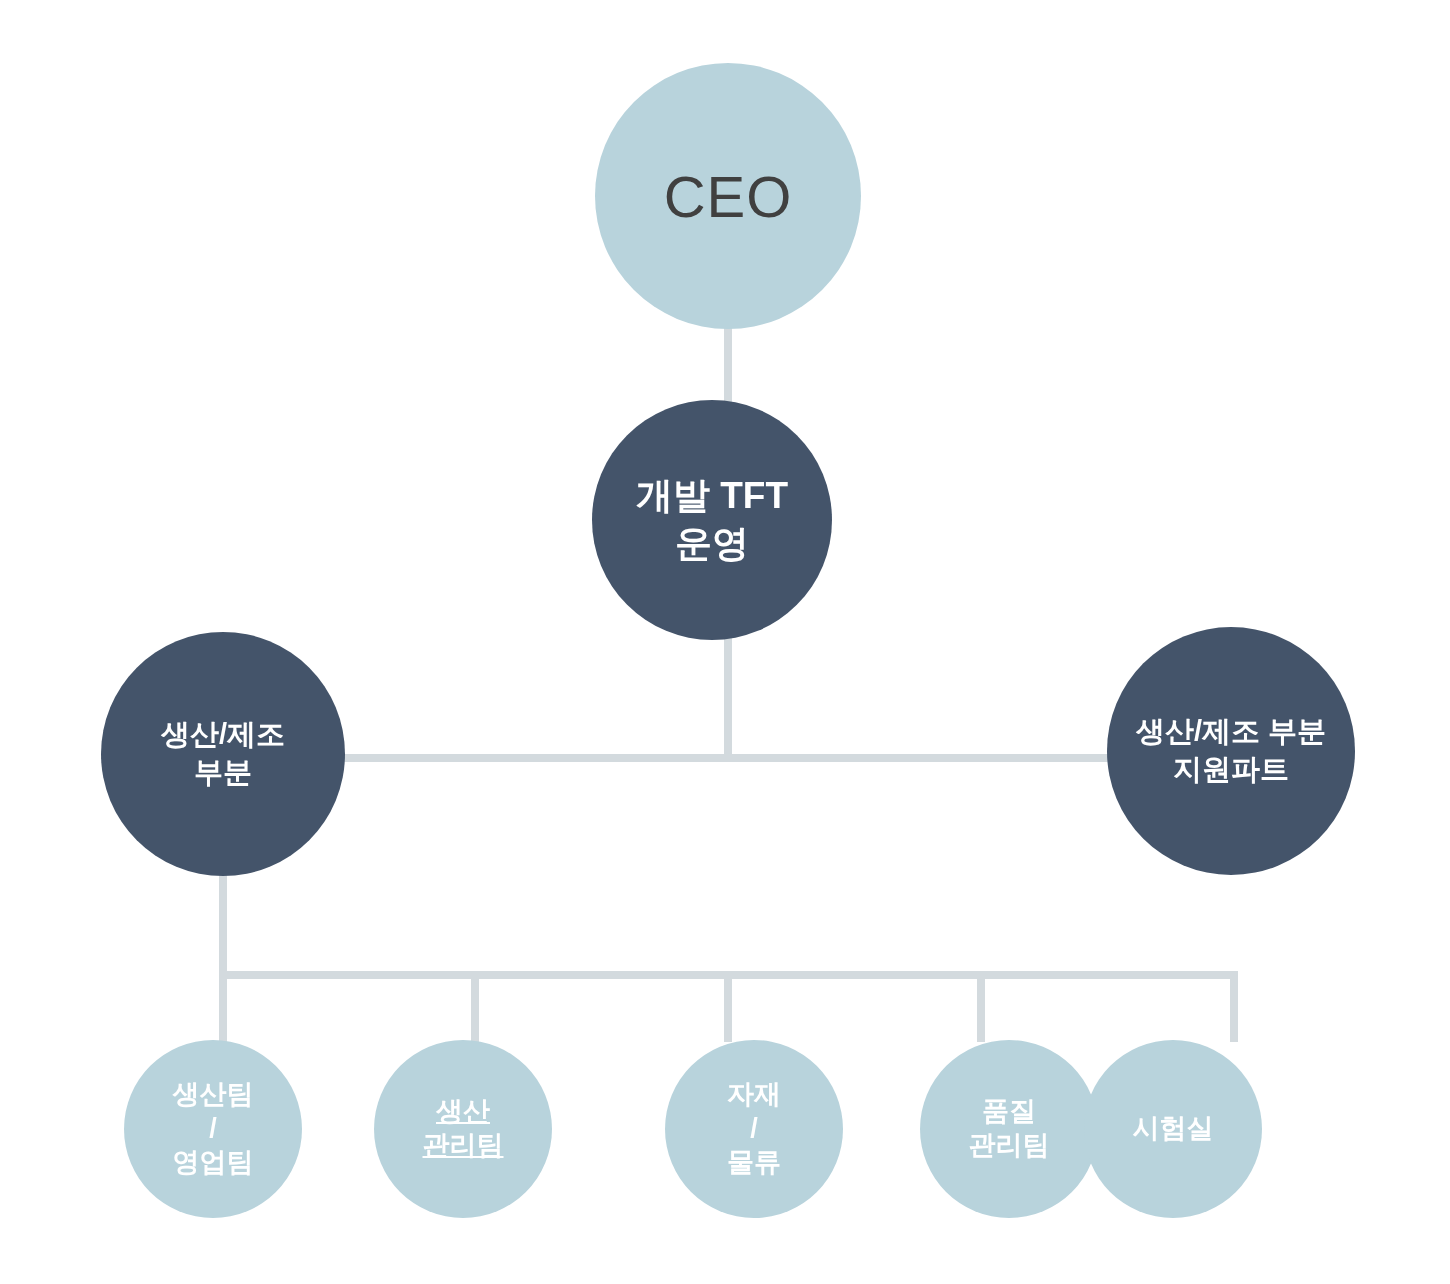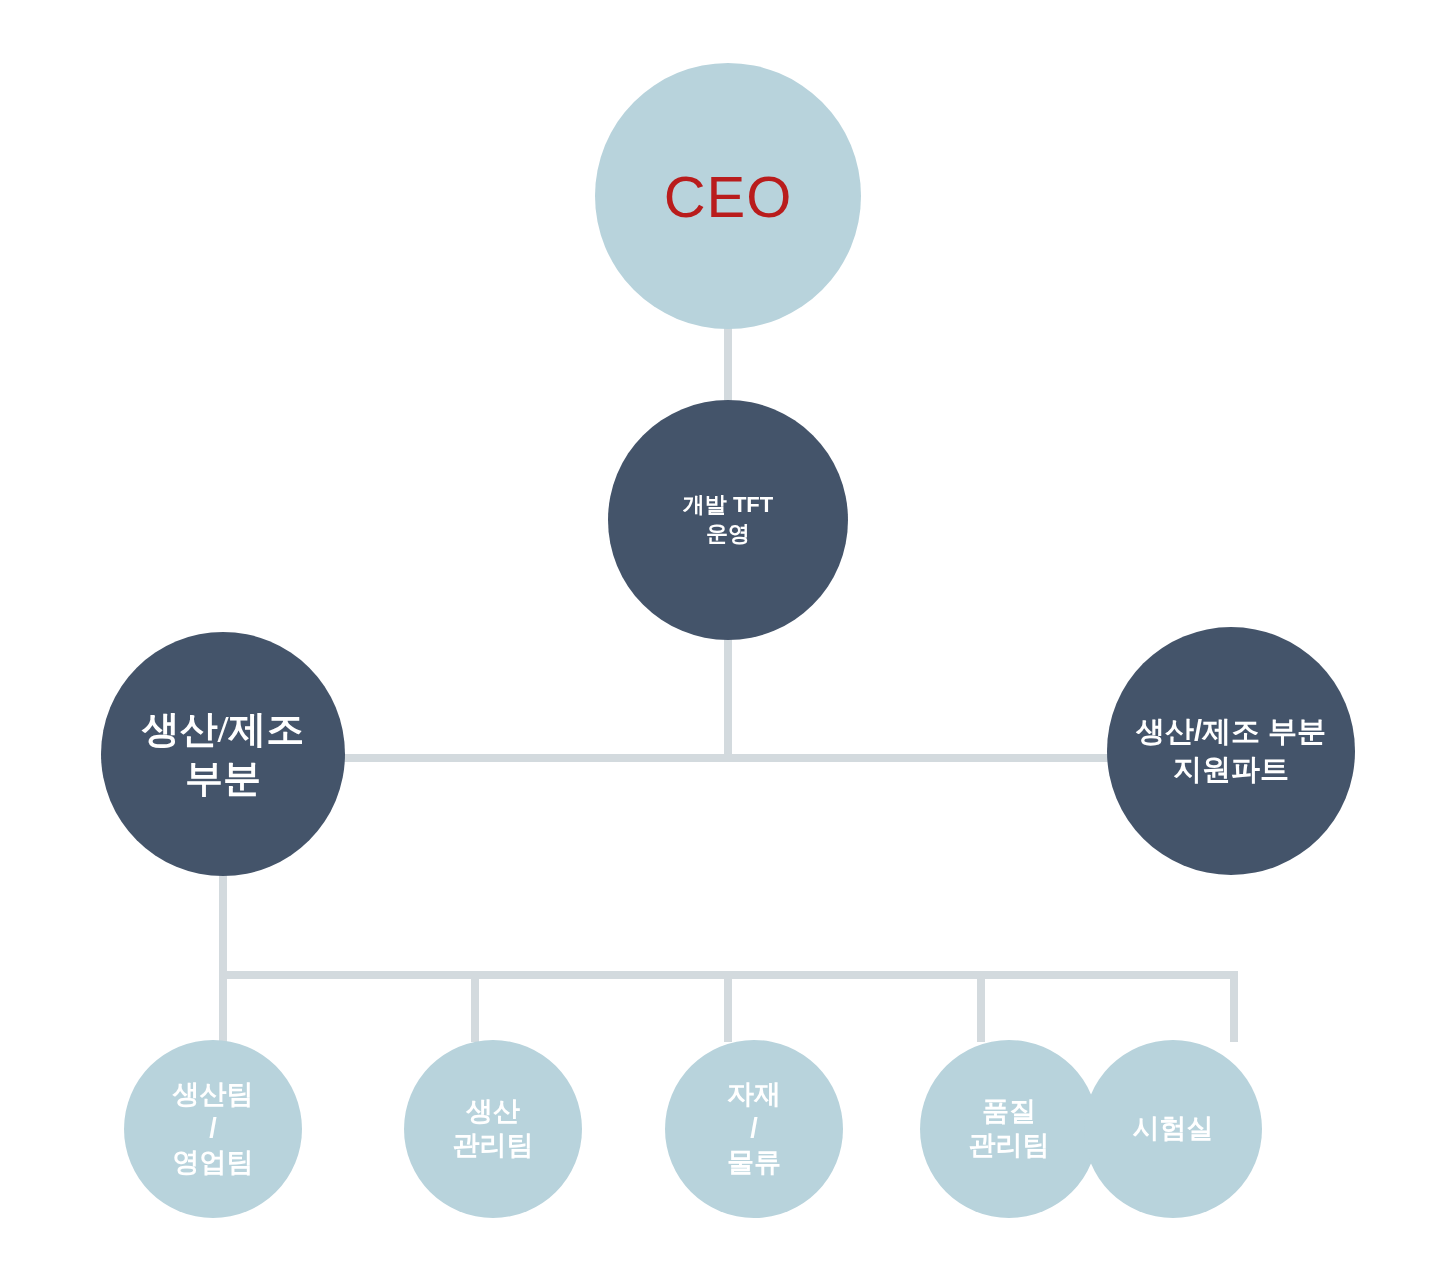--- a/index.html
+++ b/index.html
@@ -20,31 +20,31 @@
     justify-content: center;
     text-align: center;
     white-space: pre-line;
     box-sizing: border-box;
   }
   .node.light { background: #B8D3DC; }
   .node.dark  { background: #44546A; color: #ffffff; font-weight: 700; }
   .node.team  { background: #B8D3DC; color: #ffffff; font-weight: 700; }
 
   .n-ceo  { left: 595px; top: 63px;  width: 266px; height: 266px;
-            color: #b91c1c; font-size: 58px; font-weight: 500; letter-spacing: 1px; }
-  .n-dev  { left: 608px; top: 400px; width: 240px; height: 240px;
-            font-size: 22px; line-height: 1.3; }
+            color: #404040; font-size: 58px; font-weight: 500; letter-spacing: 1px; }
+  .n-dev  { left: 592px; top: 400px; width: 240px; height: 240px;
+            font-size: 37px; line-height: 1.3; }
   .n-prod { left: 101px; top: 632px; width: 244px; height: 244px;
-            font-size: 38px; line-height: 1.3; font-family: Liberation Serif, serif; }
+            font-size: 29px; line-height: 1.3; }
   .n-sup  { left: 1107px; top: 627px; width: 248px; height: 248px;
             font-size: 29px; line-height: 1.3; }
   .n-t    { top: 1040px; width: 178px; height: 178px;
             font-size: 27px; line-height: 1.25; }
   .n-t1 { left: 124px; }
-  .n-t2 { left: 404px; }
+  .n-t2 { left: 374px; text-decoration: underline; }
   .n-t3 { left: 665px; }
   .n-t4 { left: 920px; }
   .n-t5 { left: 1084px; }
 
   .l-v1  { left: 724px; top: 326px; width: 8px; height: 78px; }
   .l-v2  { left: 724px; top: 636px; width: 8px; height: 126px; }
   .l-h1  { left: 342px; top: 754px; width: 770px; height: 8px; }
   .l-v3  { left: 219px; top: 872px; width: 8px; height: 170px; }
   .l-bar { left: 219px; top: 971px; width: 1019px; height: 8px; }
   .l-d2  { left: 471px;  top: 975px; width: 8px; height: 67px; }

